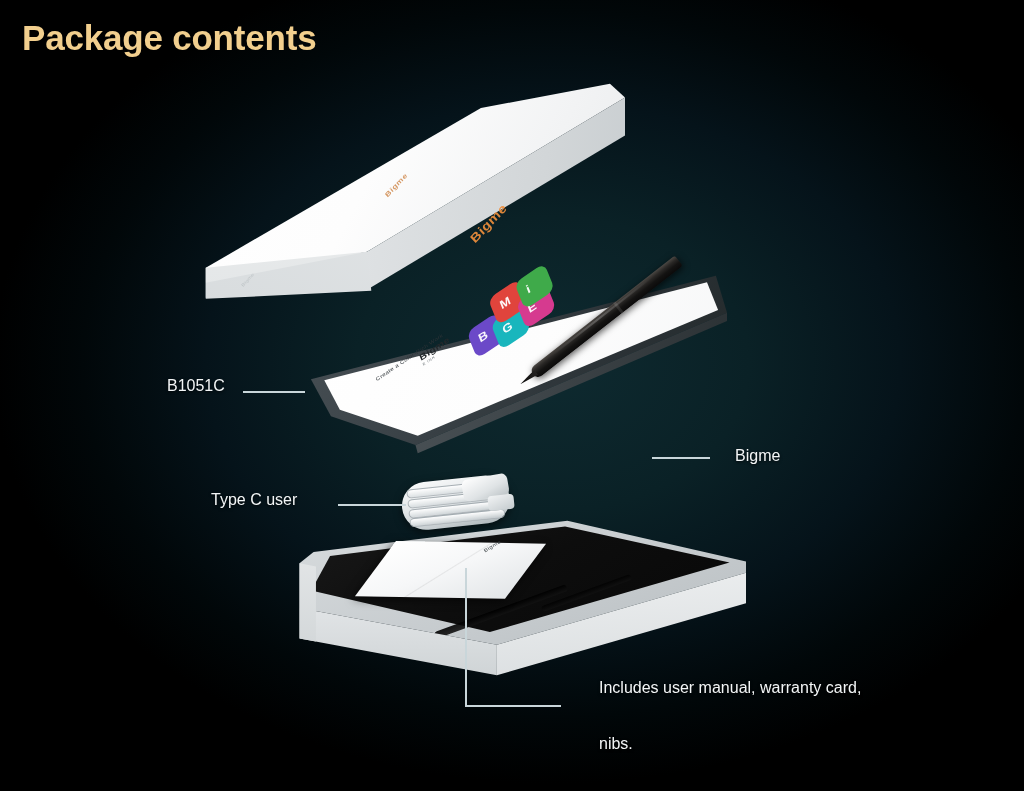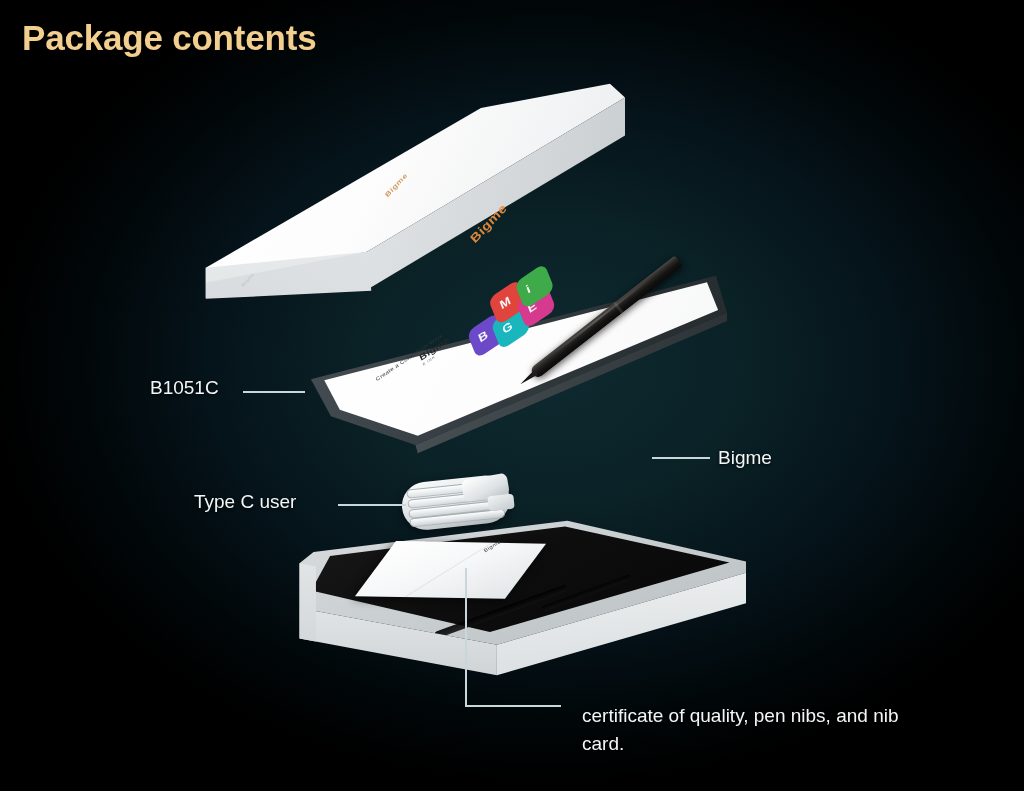--- a/index.html
+++ b/index.html
@@ -23,23 +23,24 @@
     position:absolute; left:22px; top:18px;
     font-size:35px; font-weight:700; letter-spacing:-0.2px;
     color:#f2cf8e;
     white-space:nowrap;
   }
 
   
   .lbl {
     position:absolute;
     color:#f3f6f7;
-    font-size:19px;
+    font-size:16px;
     white-space:nowrap;
     text-shadow:0 1px 3px rgba(0,0,0,.8);
+    margin-left:17px;
   }
   .leader {
     position:absolute;
     background:#c9d6da;
     height:1.5px;
   }
   .leader-v {
     position:absolute;
     background:#c9d6da;
     width:1.5px;
@@ -346,18 +347,18 @@
 
   <div class="leader" style="left:652px; top:457px; width:58px;"></div>
   <div class="lbl" style="left:718px; top:447px;">Bigme</div>
 
   <div class="lbl" style="left:194px; top:491px;">Type C user</div>
   <div class="leader" style="left:338px; top:504px; width:68px;"></div>
 
   <div class="leader-v" style="left:465px; top:568px; height:138px;"></div>
   <div class="leader" style="left:465px; top:705px; width:96px;"></div>
   <div class="lbl" style="left:582px; top:674px; line-height:28px; white-space:normal; width:400px;">
+    <span>Includes user manual, warranty card,</span><br>
     <br>
-    <span>certificate of quality, pen nibs, and nib</span><br>
-    <span>card.</span>
+    <span>nibs.</span>
   </div>
 
 </div>
 
 </body></html>

